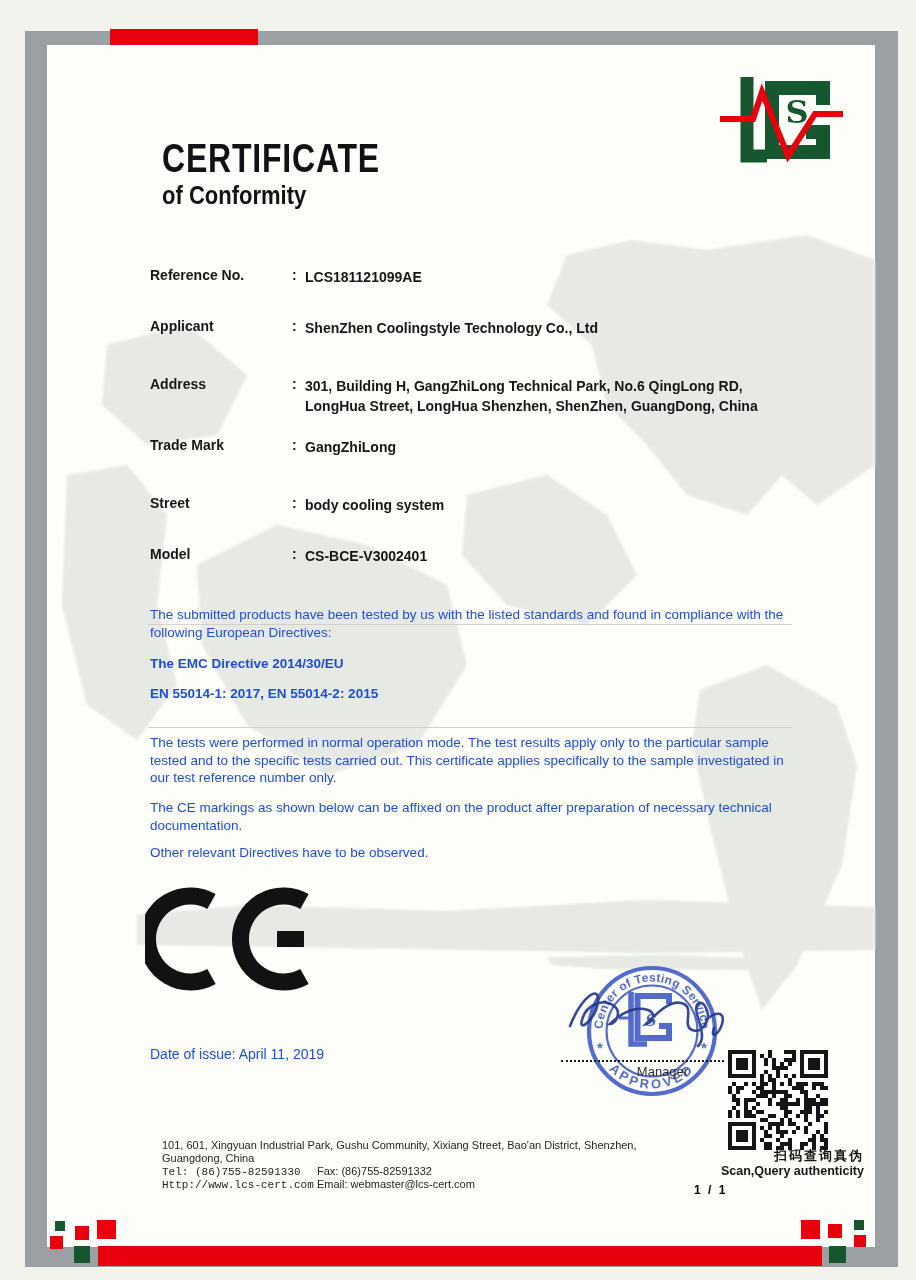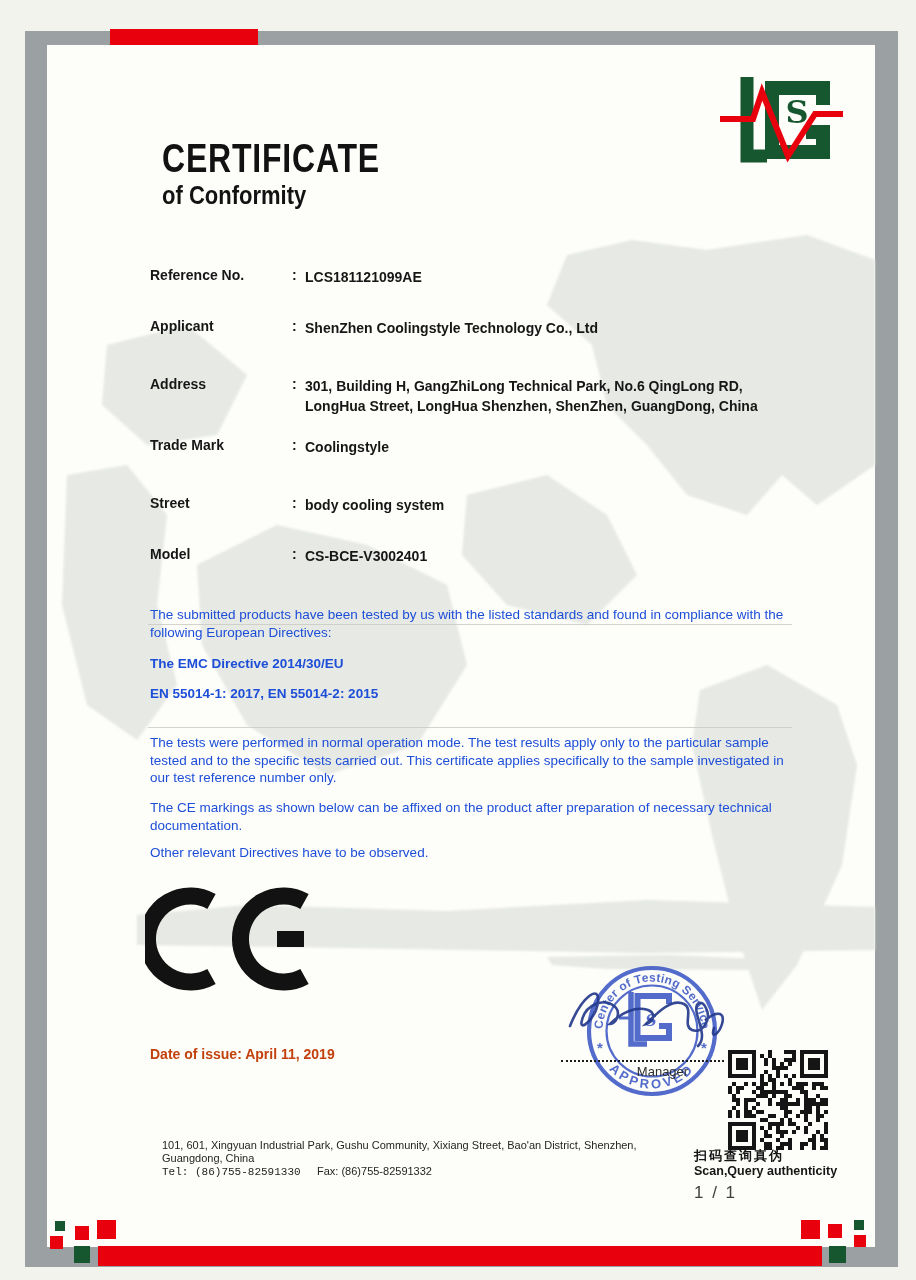--- a/index.html
+++ b/index.html
@@ -25,37 +25,37 @@
          transform:scaleX(.88);transform-origin:0 0;white-space:nowrap;}
   .field-row{position:absolute;left:150px;width:660px;font-size:14px;font-weight:bold;color:#161616;}
   .field-row .lbl{position:absolute;left:0;top:0;}
   .field-row .col{position:absolute;left:142px;top:0;}
   .field-row .val{position:absolute;left:155px;top:0;width:475px;line-height:20px;}
   .para{position:absolute;left:150px;width:646px;font-size:13.5px;line-height:17.5px;color:#1d4ed8;}
   .bold{font-weight:bold;}
   .hairline{position:absolute;left:148px;width:644px;height:1px;background:#c9c9c2;opacity:.8;}
   .ce-svg{position:absolute;left:145px;top:883px;}
   .ce-svg path{stroke:#121212;fill:none;}
-  .date-line{position:absolute;left:150px;top:1046px;font-size:14px;font-weight:bold;color:#c2410c;}
+  .date-line{position:absolute;left:150px;top:1046px;font-size:14px;font-weight:normal;color:#1d4ed8;}
   .stamp{position:absolute;left:577px;top:960px;opacity:.88;}
   .stamp .ring{stroke:var(--blue);fill:none;}
   .stamp text{fill:var(--blue);font-family:"Liberation Sans",sans-serif;}
   .stamp .mini{stroke:var(--blue);fill:none;}
   .stamp .mini-s{font-family:"DejaVu Serif",serif;font-weight:bold;font-style:italic;}
   .sig{position:absolute;left:556px;top:968px;}
   .sig path{stroke:#243a8c;stroke-width:2.6;fill:none;opacity:.92;stroke-linecap:round;}
   .dotline{position:absolute;left:561px;top:1060px;width:163px;border-top:2.5px dotted #1b1b1b;}
   .manager{position:absolute;left:600px;top:1064px;width:125px;text-align:center;font-size:13px;color:#2e2e2e;}
   .qr{position:absolute;left:728px;top:1050px;width:100px;height:100px;}
-  .qr-cap{position:absolute;left:694px;top:1148px;width:170px;text-align:left;color:#161616;}
+  .qr-cap{position:absolute;left:694px;top:1148px;width:170px;text-align:right;color:#161616;}
   .qr-cap .zh{font-size:13px;font-weight:bold;letter-spacing:2px;line-height:16px;}
   .qr-cap .en{font-size:12.5px;font-weight:bold;line-height:15px;}
   .footer{position:absolute;left:162px;top:1139px;width:540px;font-size:11px;line-height:12.8px;color:#242424;}
   .footer .two-col span:first-child{display:inline-block;width:155px;font-family:Liberation Mono, monospace;}
-  .pagenum{position:absolute;left:694px;top:1183px;font-size:17px;font-weight:normal;letter-spacing:2px;color:#404040;}
+  .pagenum{position:absolute;left:694px;top:1183px;font-size:12px;font-weight:bold;letter-spacing:2px;color:#000000;}
   .sq{position:absolute;z-index:4;}
   .sq.red{background:var(--red);}
   .sq.green{background:var(--green);}
   .logo{position:absolute;left:716px;top:72px;z-index:3;}
   .logo .gshape{stroke:var(--green);fill:none;}
   .logo .pulse{stroke:var(--red);fill:none;}
   .logo .s-letter{fill:var(--green);font-family:"DejaVu Serif",serif;font-weight:bold;}
 </style>
 </head>
 <body>
@@ -103,21 +103,21 @@
       <span class="val">ShenZhen Coolingstyle Technology Co., Ltd</span>
     </div>
     <div class="field-row" style="top:376px">
       <span class="lbl">Address</span>
       <span class="col">:</span>
       <span class="val">301, Building H, GangZhiLong Technical Park, No.6 QingLong RD, LongHua Street, LongHua Shenzhen, ShenZhen, GuangDong, China</span>
     </div>
     <div class="field-row" style="top:437px">
       <span class="lbl">Trade Mark</span>
       <span class="col">:</span>
-      <span class="val">Coolingstyle</span>
+      <span class="val">GangZhiLong</span>
     </div>
     <div class="field-row" style="top:495px">
       <span class="lbl">Street</span>
       <span class="col">:</span>
       <span class="val">body cooling system</span>
     </div>
     <div class="field-row" style="top:546px">
       <span class="lbl">Model</span>
       <span class="col">:</span>
       <span class="val">CS-BCE-V3002401</span>
@@ -472,20 +472,23 @@
       <div class="zh">扫码查询真伪</div>
       <div class="en">Scan,Query authenticity</div>
     </div>
 
     <div class="footer">
       <div>101, 601, Xingyuan Industrial Park, Gushu Community, Xixiang Street, Bao'an District, Shenzhen,</div>
       <div>Guangdong, China</div>
       <div class="two-col">
         <span>Tel: (86)755-82591330</span><span>Fax: (86)755-82591332</span>
       </div>
+      <div class="two-col">
+        <span>Http://www.lcs-cert.com</span><span>Email: webmaster@lcs-cert.com</span>
+      </div>
     </div>
 
     <div class="pagenum">1 / 1</div>
   </div>
 
   <div class="sq green" style="left:55px;top:1221px;width:10px;height:10px;"></div>
   <div class="sq red" style="left:50px;top:1236px;width:13px;height:13px;"></div>
   <div class="sq red" style="left:75px;top:1226px;width:14px;height:14px;"></div>
   <div class="sq red" style="left:97px;top:1220px;width:19px;height:19px;"></div>
   <div class="sq green" style="left:74px;top:1246px;width:16px;height:17px;"></div>

